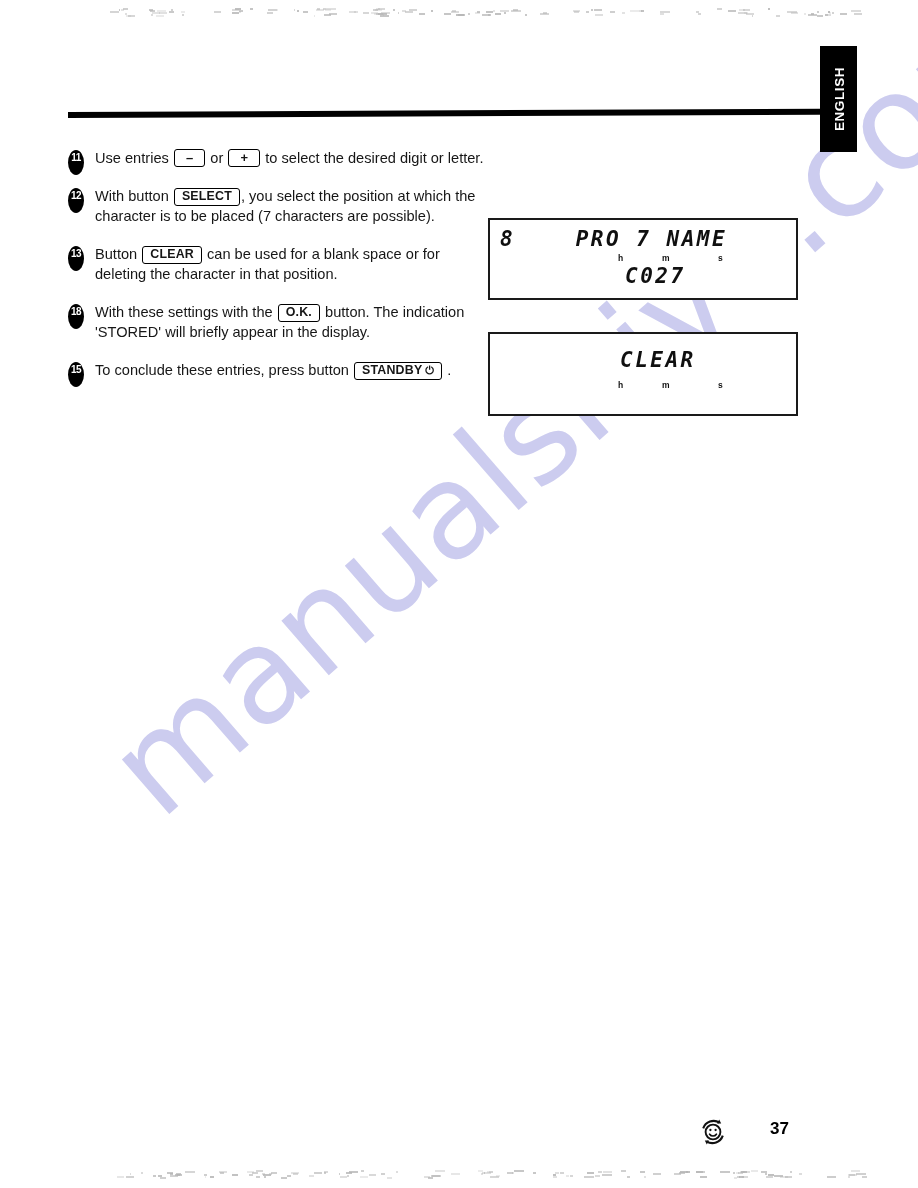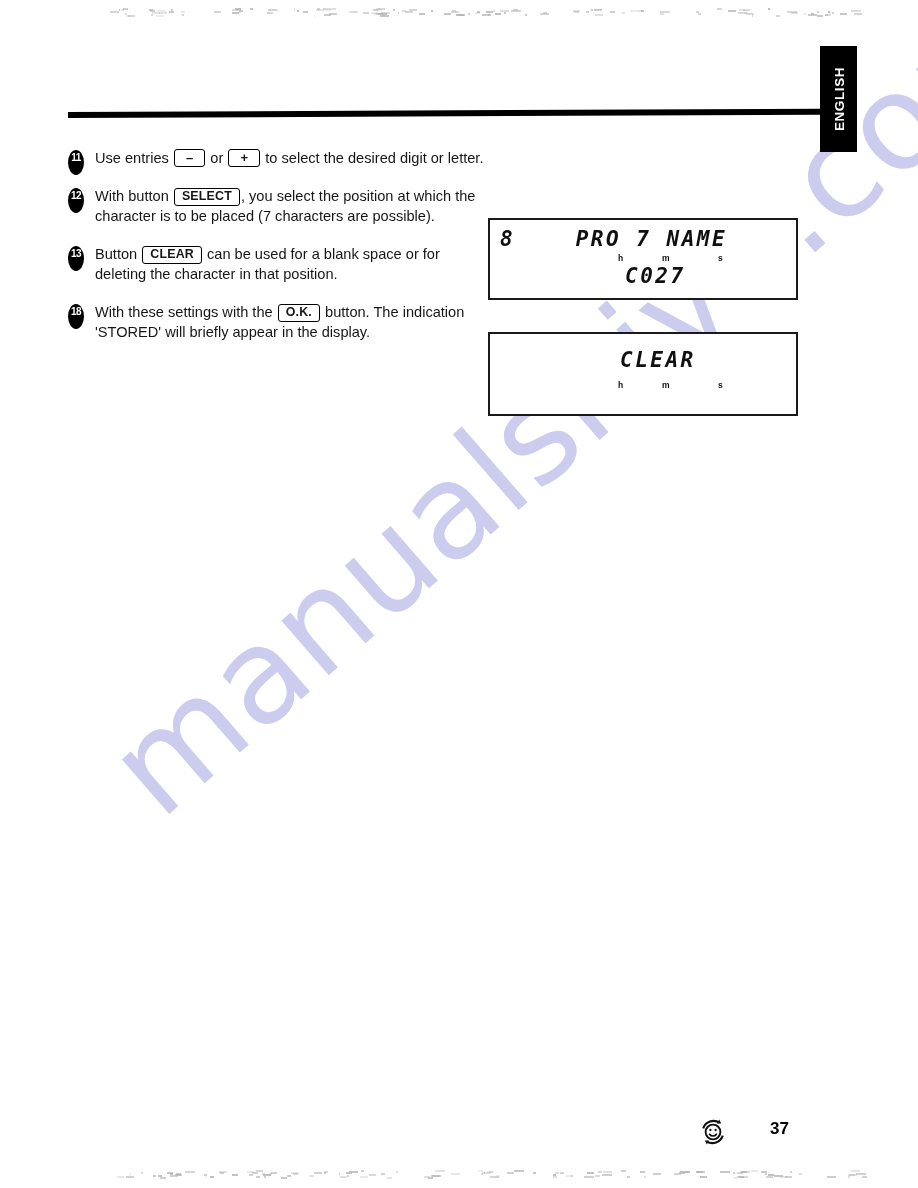--- a/index.html
+++ b/index.html
@@ -485,20 +485,24 @@
         <span class="step-text"><span>With button </span><span class="btn-chip"><span>SELECT</span></span><span>, you select the position at which the character is to be placed (7 characters are possible).</span></span>
       </div>
       <div class="step">
         <span class="step-num">13</span>
         <span class="step-text"><span>Button </span><span class="btn-chip"><span>CLEAR</span></span><span> can be used for a blank space or for deleting the character in that position.</span></span>
       </div>
       <div class="step">
         <span class="step-num">18</span>
         <span class="step-text"><span>With these settings with the </span><span class="btn-chip"><span>O.K.</span></span><span> button. The indication 'STORED' will briefly appear in the display.</span></span>
       </div>
+      <div class="step">
+        <span class="step-num">15</span>
+        <span class="step-text"><span>To conclude these entries, press button </span><span class="btn-chip"><span>STANDBY</span><span class="power-glyph">⏻</span></span><span> .</span></span>
+      </div>
     </div>
 
   <div class="lcd" id="lcd-1">
     <div class="lcd-line lcd-main" id="lcd1-top">8    PRO 7 NAME</div>
     <div class="hms-row" id="lcd1-hms">
       <span class="h">h</span>
       <span class="m">m</span>
       <span class="s">s</span>
     </div>
     <div class="lcd-line lcd-main" id="lcd1-bot">C027</div>

